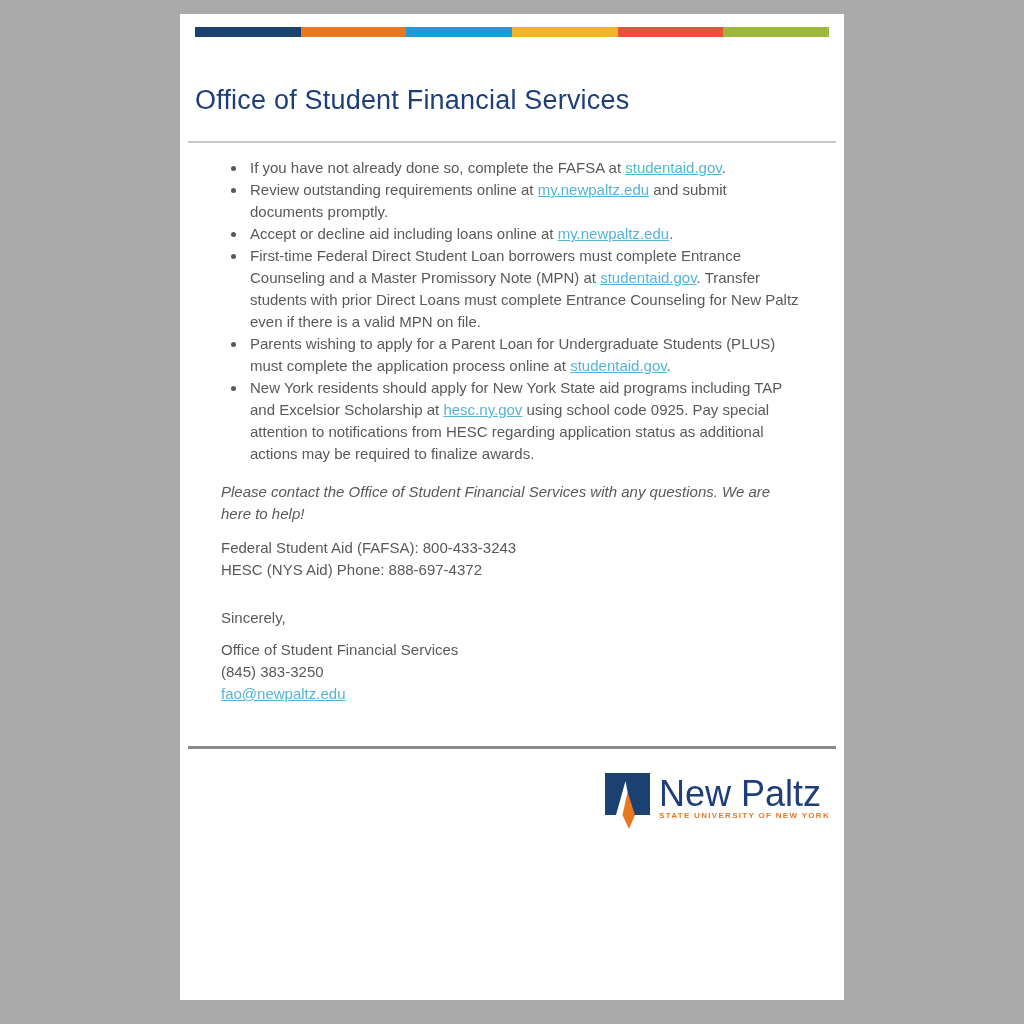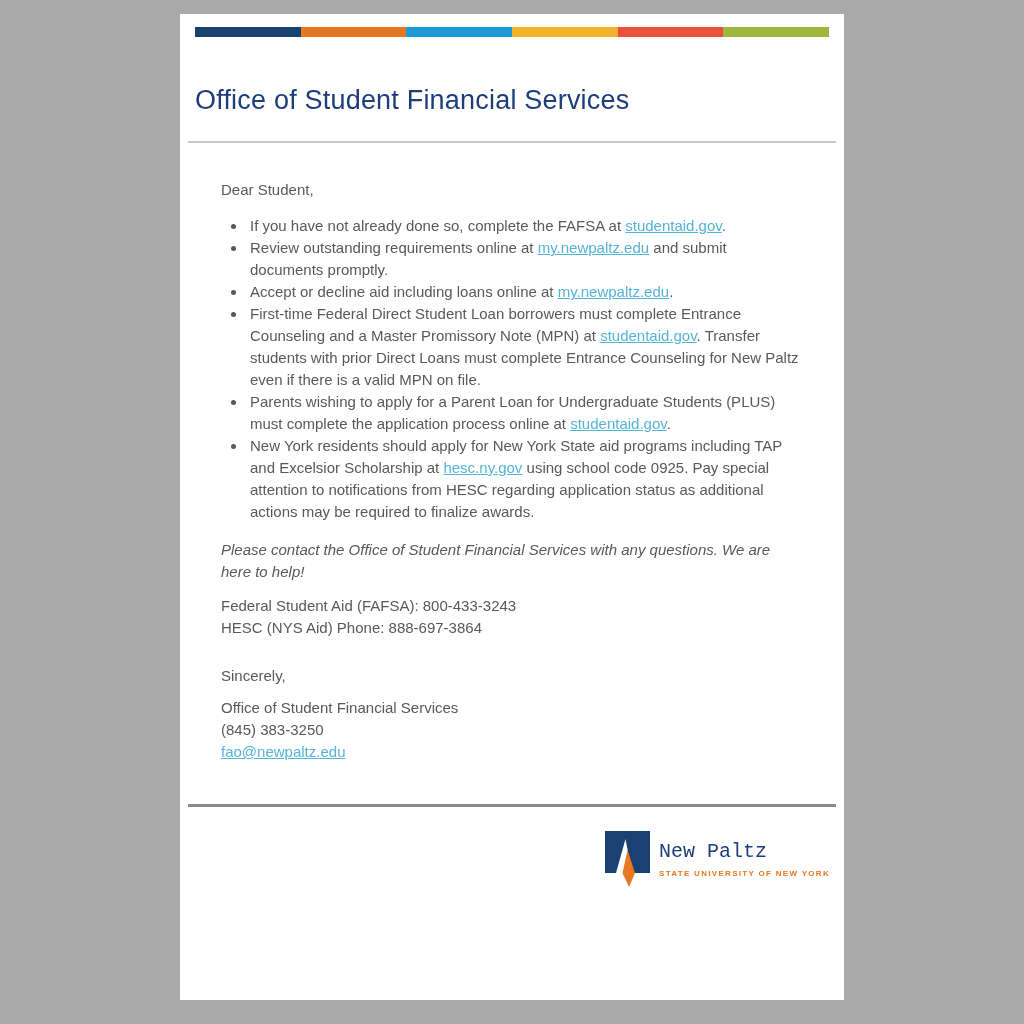--- a/index.html
+++ b/index.html
@@ -71,22 +71,22 @@
   }
   .footer {
     display: flex;
     justify-content: flex-end;
     padding: 24px 14px 0 0;
   }
   .logo { display: flex; align-items: flex-start; }
   .logo-mark { width: 46px; height: 56px; flex: 0 0 auto; }
   .logo-text { margin-left: 9px; padding-top: 6px; }
   .logo-name {
-    font-family: Liberation Mono, monospace;
-    font-size: 20px;
+    font-family: Liberation Sans, sans-serif;
+    font-size: 36px;
     line-height: 30px;
     color: var(--navy);
     white-space: nowrap;
   }
   .logo-tagline {
     margin-top: 2px;
     font-size: 8px;
     font-weight: bold;
     letter-spacing: 1.3px;
     color: var(--orange);
@@ -106,38 +106,37 @@
       <span class="stripe-seg" style="background: rgb(232, 81, 59);"></span>
       <span class="stripe-seg" style="background: rgb(157, 184, 60);"></span>
     </div>
 
   <h1 class="page-title">Office of Student Financial Services</h1>
 
   <hr class="title-rule">
 
   <div class="body-content">
 
-    <p class="greeting">Dear Student,</p>
 
 
     <ul class="checklist">
         <li>If you have not already done so, complete the FAFSA at <a href="#">studentaid.gov</a>.</li>
         <li>Review outstanding requirements online at <a href="#">my.newpaltz.edu</a> and submit documents promptly.</li>
         <li>Accept or decline aid including loans online at <a href="#">my.newpaltz.edu</a>.</li>
         <li>First-time Federal Direct Student Loan borrowers must complete Entrance Counseling and a Master Promissory Note (MPN) at <a href="#">studentaid.gov</a>. Transfer students with prior Direct Loans must complete Entrance Counseling for New Paltz even if there is a valid MPN on file.</li>
         <li>Parents wishing to apply for a Parent Loan for Undergraduate Students (PLUS) must complete the application process online at <a href="#">studentaid.gov</a>.</li>
         <li>New York residents should apply for New York State aid programs including TAP and Excelsior Scholarship at <a href="#">hesc.ny.gov</a> using school code 0925. Pay special attention to notifications from HESC regarding application status as additional actions may be required to finalize awards.</li>
       </ul>
 
     <p class="closing">Please contact the Office of Student Financial Services with any questions. We are here to help!</p>
 
     <div class="contacts">
       <div id="contacts-lines">
           <div>Federal Student Aid (FAFSA): 800-433-3243</div>
-          <div>HESC (NYS Aid) Phone: 888-697-3864</div>
+          <div>HESC (NYS Aid) Phone: 888-697-4372</div>
         </div>
     </div>
 
     <p class="valediction">Sincerely,</p>
 
     <div class="signature">
       <div id="signature-lines">
           <div>Office of Student Financial Services</div>
           <div>(845) 383-3250</div>
         </div>

